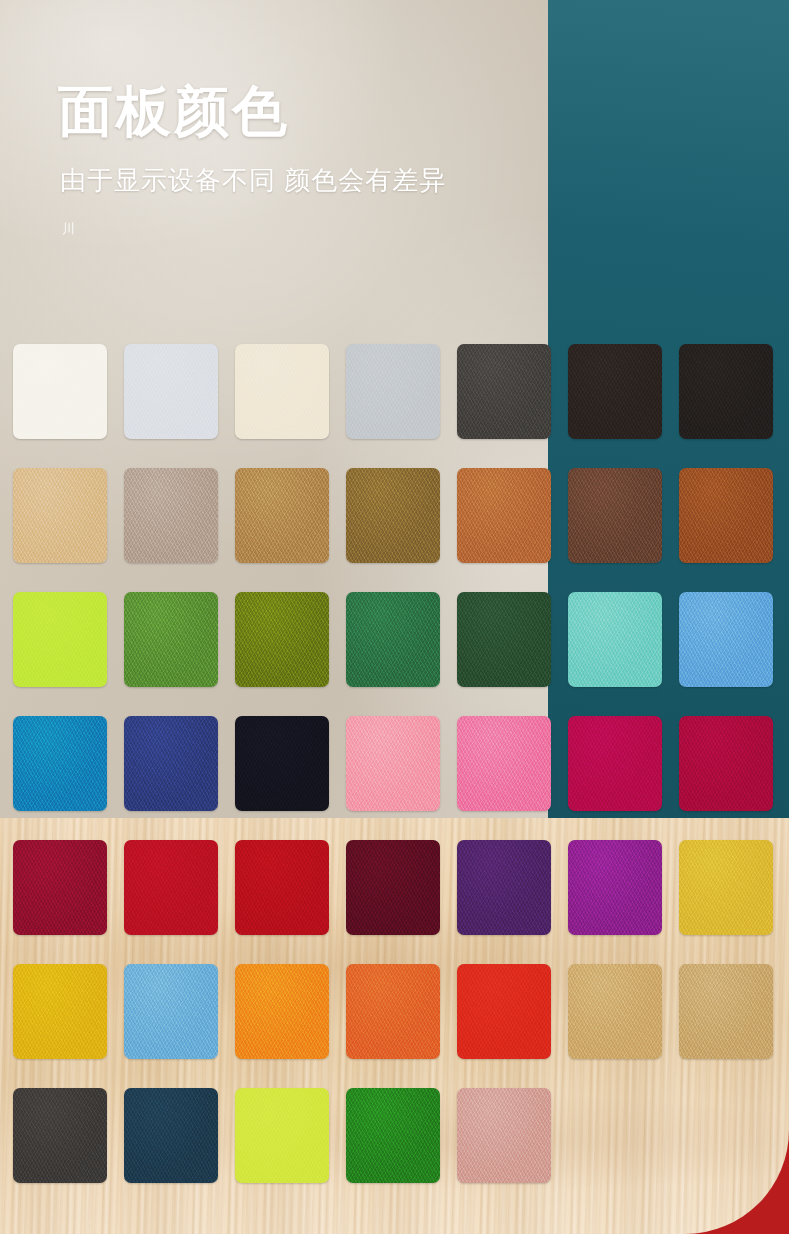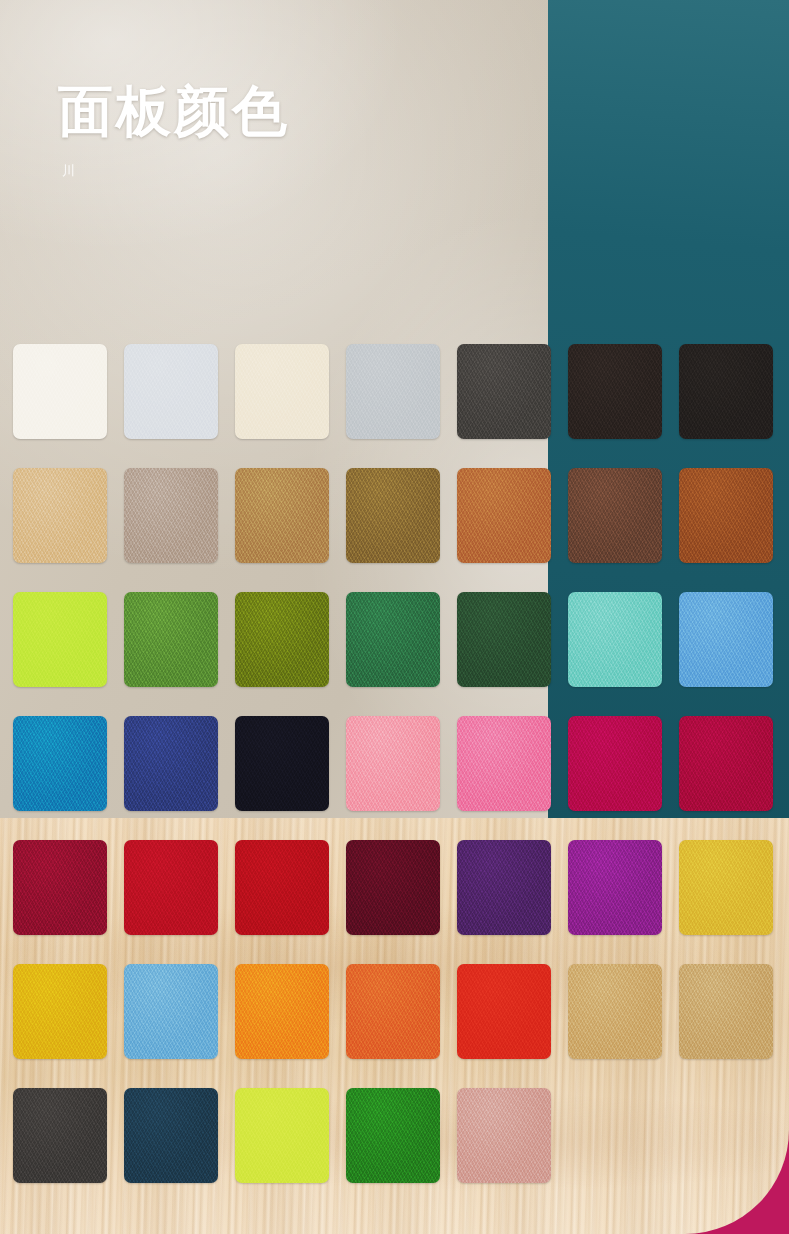--- a/index.html
+++ b/index.html
@@ -9,21 +9,21 @@
   }
   body {
     font-family: "Liberation Sans", "DejaVu Sans", sans-serif;
   }
 
   #page {
     position: relative;
     width: 789px;
     height: 1234px;
     overflow: hidden;
-    background: #be185d;
+    background: #b91c1c;
   }
 
   
   .bg-linen {
     position: absolute;
     left: 0; top: 0;
     width: 789px; height: 830px;
     background-color: #cfc6b8;
     background-image:
       radial-gradient(circle at 28% 18%, rgba(255,255,255,0.50) 0%, rgba(255,255,255,0.0) 48%),
@@ -187,20 +187,21 @@
 <div id="page">
 
   <div class="bg-linen"></div>
   <div class="bg-linen-sheen"></div>
   <div class="bg-teal"></div>
   <div class="bg-wood"></div>
   <div class="bg-wood-grain"></div>
 
   <div class="header">
     <h1 class="header-title">面板颜色</h1>
+    <p class="header-sub">由于显示设备不同 颜色会有差异</p>
     <p class="header-note">川</p>
   </div>
 
   <div class="swatch-grid" id="swatch-grid">
       <div class="swatch-row">
         <div class="swatch swatch-soft" title="white" style="background-color: rgb(246, 243, 236);"></div>
         <div class="swatch swatch-soft" title="light-blue-gray" style="background-color: rgb(221, 225, 230);"></div>
         <div class="swatch swatch-soft" title="ivory-cream" style="background-color: rgb(240, 232, 214);"></div>
         <div class="swatch swatch-soft" title="light-gray" style="background-color: rgb(197, 202, 206);"></div>
         <div class="swatch" title="dark-charcoal" style="background-color: rgb(69, 66, 63);"></div>

